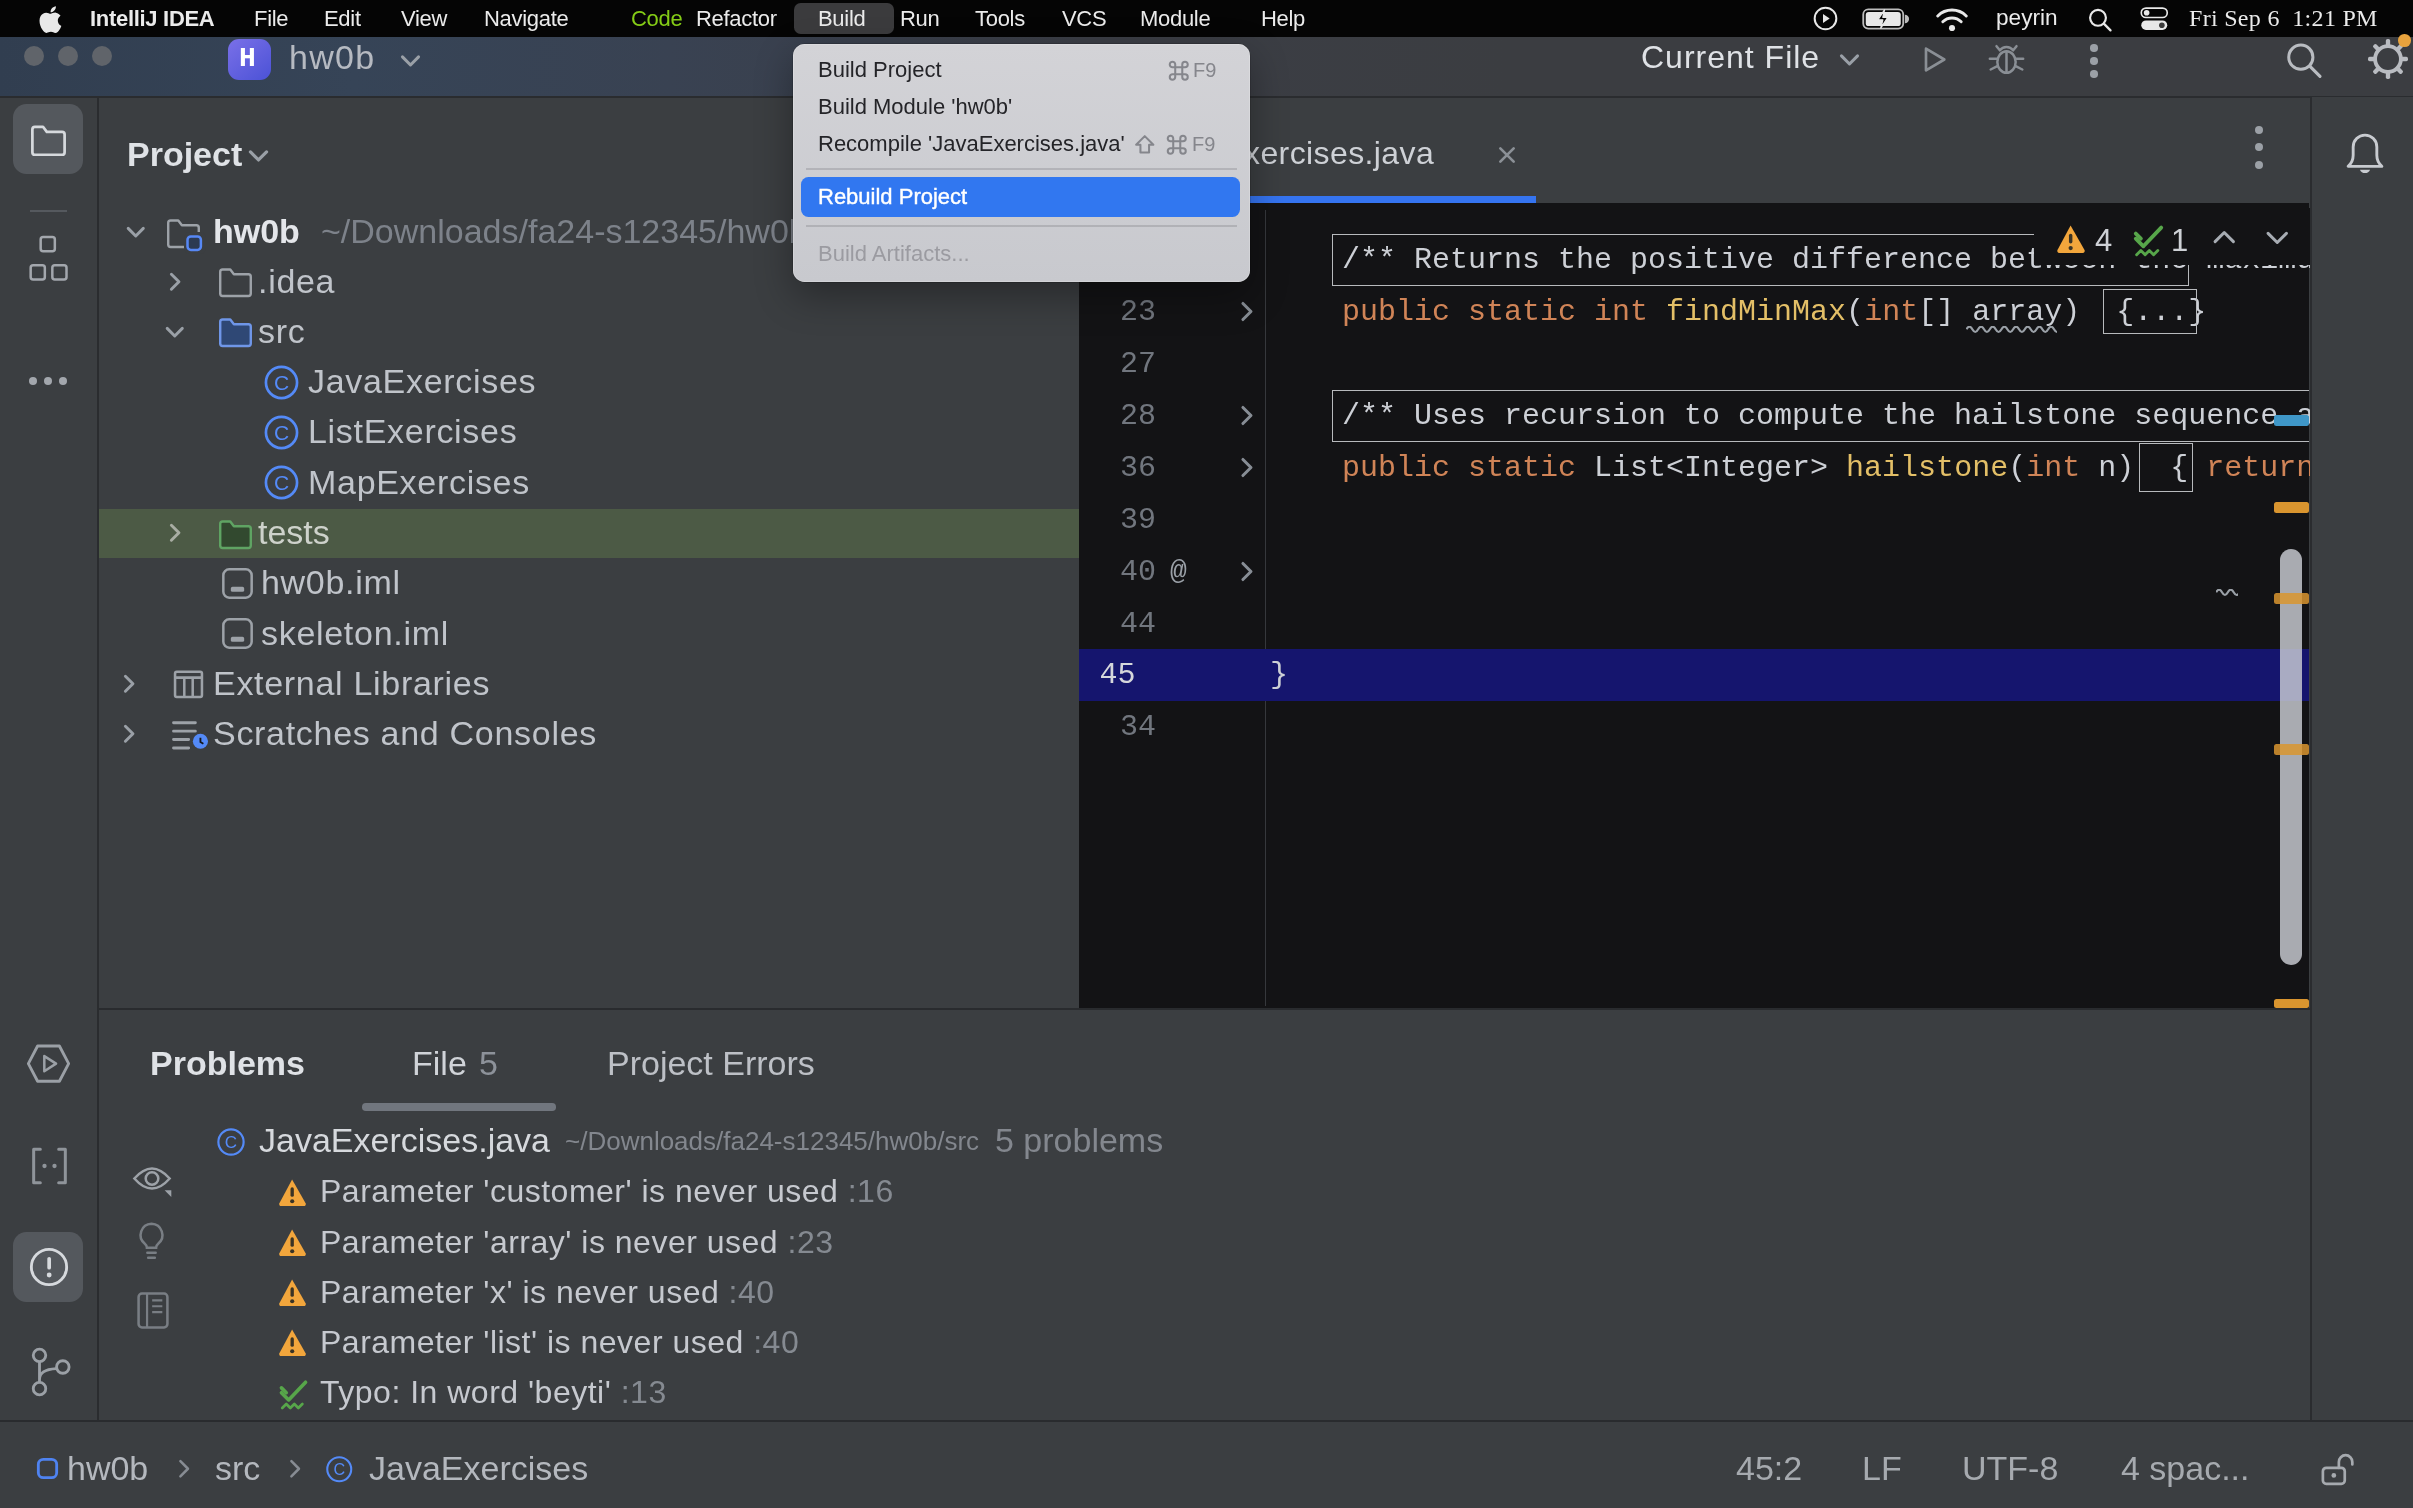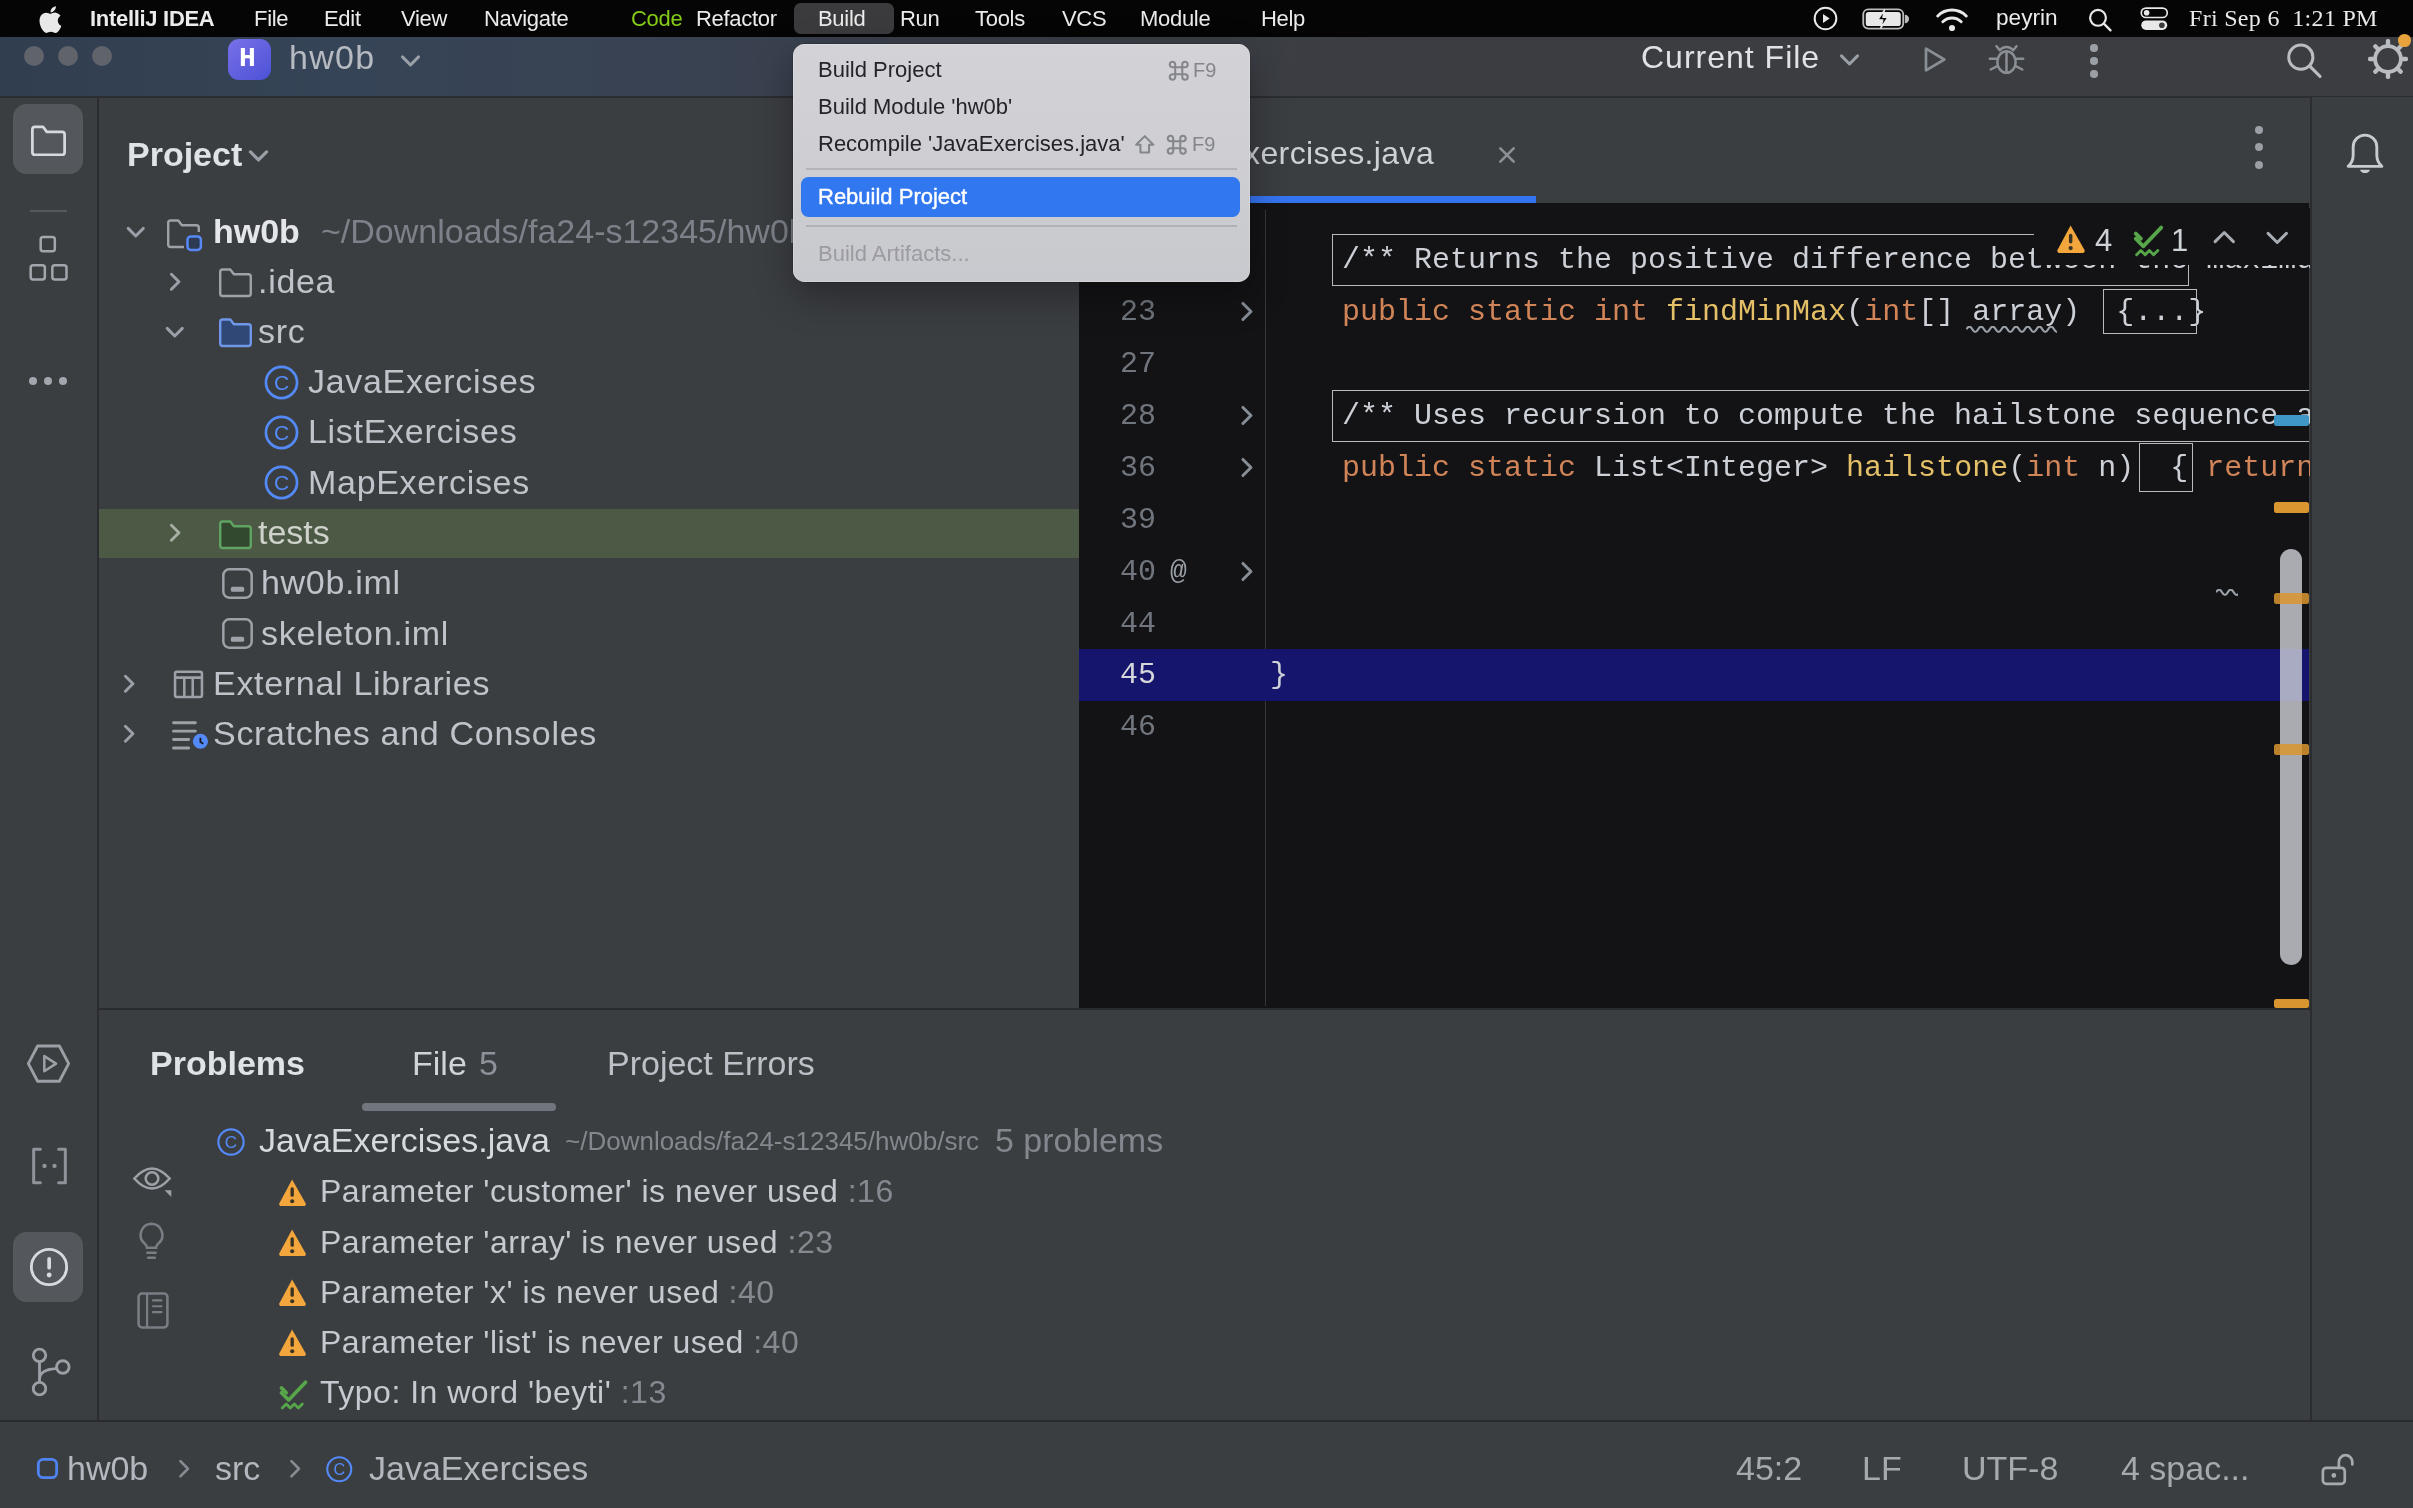--- a/index.html
+++ b/index.html
@@ -224,22 +224,22 @@
 <div class="abs" style="left:1079px;top:203px;width:1230px;height:805px;background:#131315;border-radius:0px;"></div>
 <div class="abs" style="left:1265px;top:210px;width:1.3px;height:796px;background:#36383c;border-radius:0px;"></div>
 <div class="abs" style="left:1079px;top:649px;width:1230px;height:52px;background:#15156e;border-radius:0px;"></div>
 <div class="code" style="left:1079px;top:286px;width:77px;text-align:right;color:#71767e;">23</div>
 <div class="code" style="left:1079px;top:338px;width:77px;text-align:right;color:#71767e;">27</div>
 <div class="code" style="left:1079px;top:390px;width:77px;text-align:right;color:#71767e;">28</div>
 <div class="code" style="left:1079px;top:442px;width:77px;text-align:right;color:#71767e;">36</div>
 <div class="code" style="left:1079px;top:494px;width:77px;text-align:right;color:#71767e;">39</div>
 <div class="code" style="left:1079px;top:546px;width:77px;text-align:right;color:#71767e;padding-left:12px;">40</div>
 <div class="code" style="left:1079px;top:598px;width:77px;text-align:right;color:#71767e;">44</div>
-<div class="code" style="left:1079px;top:649px;width:77px;text-align:right;color:#d5d7db;">45</div>
-<div class="code" style="left:1079px;top:701px;width:77px;text-align:right;color:#71767e;">46</div>
+<div class="code" style="left:1079px;top:649px;width:77px;text-align:center;color:#d5d7db;">45</div>
+<div class="code" style="left:1079px;top:701px;width:77px;text-align:right;color:#71767e;">34</div>
 <div class="code" style="left:1170px;top:546px;color:#9aa0a7;font-size:28px;">@</div>
 <svg class="abs" style="left:1234px;top:299px;" width="25" height="25" viewBox="0 0 28 28" fill="none" xmlns="http://www.w3.org/2000/svg">
       <path d="M10 5 L19 14 L10 23" stroke="#878d95" stroke-width="3.4" stroke-linecap="round" stroke-linejoin="round"></path>
     </svg>
 <svg class="abs" style="left:1234px;top:403px;" width="25" height="25" viewBox="0 0 28 28" fill="none" xmlns="http://www.w3.org/2000/svg">
       <path d="M10 5 L19 14 L10 23" stroke="#878d95" stroke-width="3.4" stroke-linecap="round" stroke-linejoin="round"></path>
     </svg>
 <svg class="abs" style="left:1234px;top:455px;" width="25" height="25" viewBox="0 0 28 28" fill="none" xmlns="http://www.w3.org/2000/svg">
       <path d="M10 5 L19 14 L10 23" stroke="#878d95" stroke-width="3.4" stroke-linecap="round" stroke-linejoin="round"></path>
     </svg>

